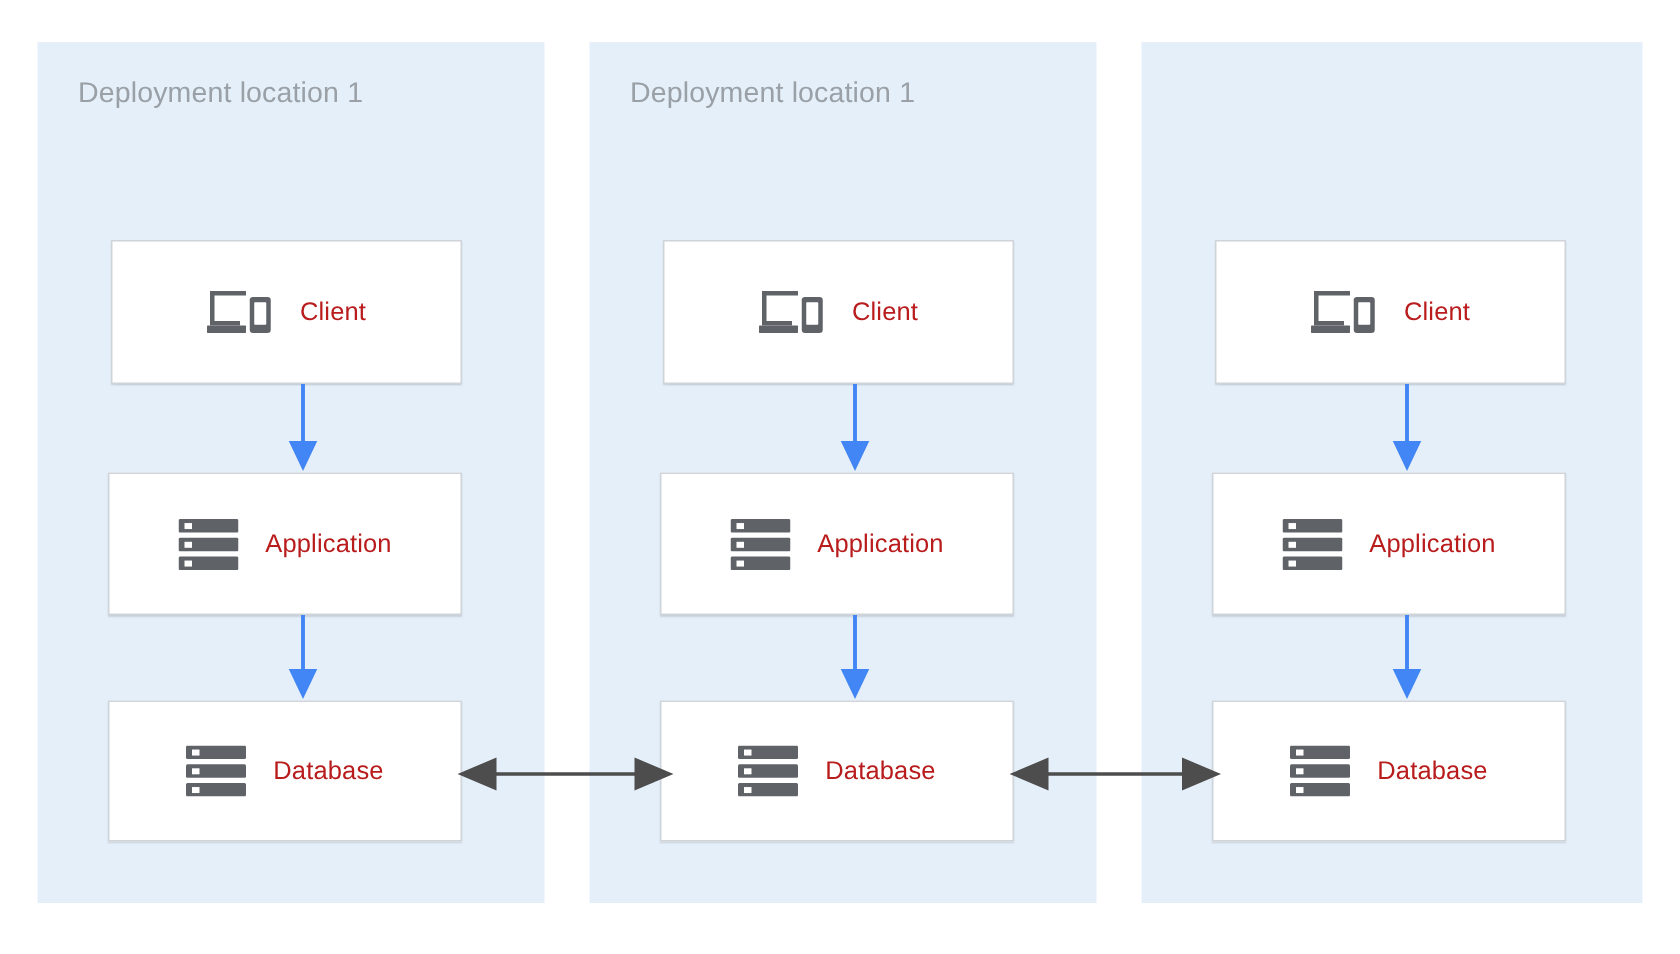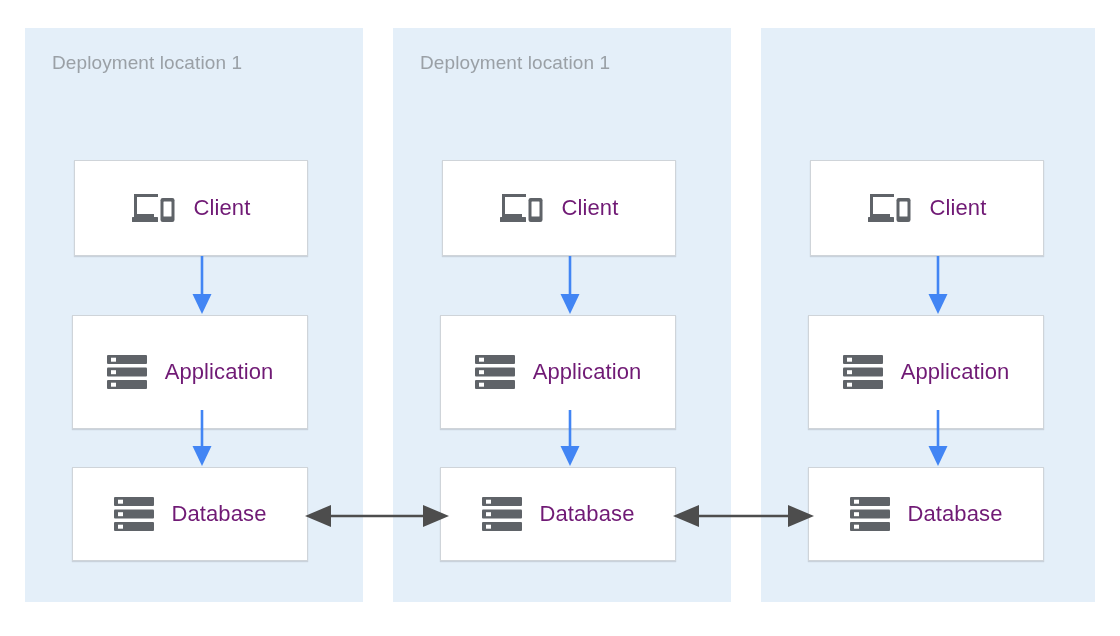--- a/index.html
+++ b/index.html
@@ -49,33 +49,33 @@
     align-items: center;
     justify-content: center;
     box-shadow: 0 1px 1px rgba(60,64,67,0.16);
   }
   .node-inner {
     display: flex;
     align-items: center;
     gap: 18px;
   }
   .node-label {
-    font-size: 22px;
-    color: #701a75;
+    font-size: 17px;
+    color: #b91c1c;
     white-space: nowrap;
     letter-spacing: 0.1px;
   }
   .icon {
     flex: 0 0 auto;
     display: block;
   }
 
   
   .node.client    { left: 49px;  top: 132px; width: 234px; height: 96px; }
-  .node.app       { left: 47px;  top: 287px; width: 236px; height: 114px; }
+  .node.app       { left: 47px;  top: 287px; width: 236px; height: 95px; }
   .node.db        { left: 47px;  top: 439px; width: 236px; height: 94px; }
 
   .arrow-v {
     position: absolute;
     left: 165px;
     width: 24px;
   }
   .arrow-v.a1 { top: 228px; height: 59px; }
   .arrow-v.a2 { top: 382px; height: 57px; }
 

